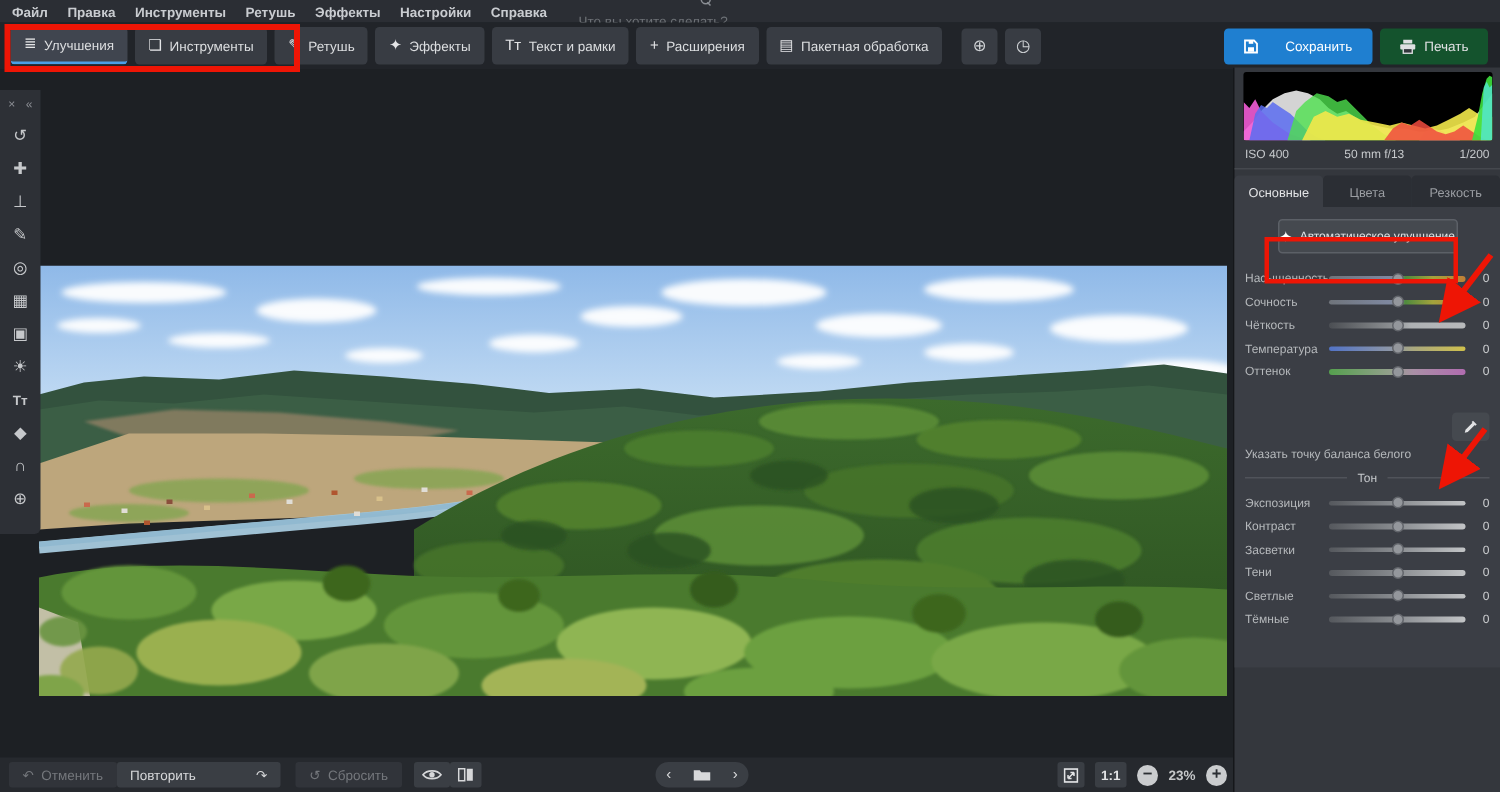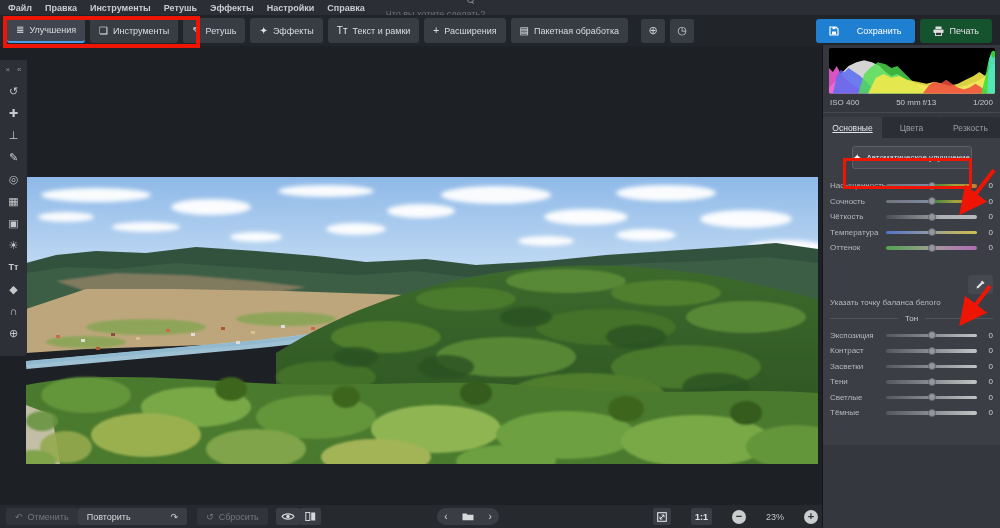--- a/index.html
+++ b/index.html
@@ -76,51 +76,51 @@
     padding:0 9px; cursor:pointer; white-space:nowrap;
   }
   .bbtn.dim  { background:#31343a; color:#74777c; }
   .bbtn.lit  { background:#3a3e44; color:#d7d8da;gap:40px; }
   .bbtn.icon { padding:0 5px; }
   .navpill {
     position:absolute; left:437px; top:3px; width:62px; height:17px; border-radius:9px;
     background:#3a3e44; display:flex; align-items:center; justify-content:space-around; color:#d7d8da;
   }
   .navpill span { cursor:pointer; font-size:10px; line-height:1; }
-  .zoomgrp { position:absolute; right:4px; top:3px; display:flex; align-items:center; gap:20px; }
+  .zoomgrp { position:absolute; right:4px; top:3px; display:flex; align-items:center; gap:7px; }
   .sqbtn {
     width:18px; height:17px; background:#3a3e44; border-radius:2px;
     display:flex; align-items:center; justify-content:center; cursor:pointer; color:#e2e3e5;
   }
   .onebtn { width:auto; padding:0 4px; font-size:9px; font-weight:bold; }
   .circbtn {
     width:14px; height:14px; border-radius:50%; background:#caccce; color:#2b2e33;
     display:flex; align-items:center; justify-content:center; font-size:11px; font-weight:bold;
     cursor:pointer; line-height:1;
   }
-  .zoomtxt { color:#c4c6c8; font-size:9px; }
+  .zoomtxt { color:#c4c6c8; font-size:9px;font-weight:bold; }
   
   .rpanel {
     position:absolute; top:45px; left:822px; width:178px; height:483px;
     background:#34373d; border-left:1px solid #15171a; padding:3px 6px 0 6px;
   }
   .histo { width:166px; height:46px; background:#000; border-radius:2px; overflow:hidden; }
   .metarow { display:flex; justify-content:space-between; font-size:8px; color:#c6c9cc; margin:4px 1px 0 1px;align-items:flex-end; }
   .rdiv { height:1px; background:#45484e; margin:5px -6px 4px -6px; }
   .modes { display:flex; align-items:center; gap:11px; padding:2px 2px 3px 4px; font-size:8px; color:#c3c6c9; }
   .mode { display:flex; align-items:center; gap:4px; cursor:pointer; }
   .radio { width:9px; height:9px; border-radius:50%; border:1px solid #5a5e65; background:#2b2e33; position:relative; }
   .mode.sel .radio { border-color:#7db4e2; background:#2b2e33; }
   .mode.sel .radio::after { content:""; position:absolute; inset:1.5px; border-radius:50%; background:#2e8fe0; }
   .ptabs { display:flex; margin:3px -6px 0 -6px; }
   .ptab {
     flex:1; height:21px; display:flex; align-items:center; justify-content:center;
     font-size:8.5px; color:#9b9ea3; background:#2b2e34; cursor:pointer; border-radius:3px 3px 0 0;
   }
-  .ptab.active { background:#3b3e45; color:#e3e4e6;text-decoration:underline; }
+  .ptab.active { background:#3b3e45; color:#e3e4e6; }
   .pcontent { background:#3b3e45; margin:0 -6px; padding:8px 7px 0 7px; height:307px; }
   .autobtn {
     width:120px; height:23px; margin:0 auto 9px auto; background:#45494f; border:1px solid #5c6067;
     border-radius:3px; display:flex; align-items:center; justify-content:center; gap:5px;
     font-size:8px; color:#e2e3e5; cursor:pointer; white-space:nowrap;
   }
   .autobtn .wand { font-size:10px; color:#fff; }
   .srow { display:flex; align-items:center; height:15.5px; }
   .slabel { width:56px; font-size:8px; color:#b5b8bb; white-space:nowrap; }
   .strackwrap { flex:1; position:relative; height:9px; cursor:pointer; }

